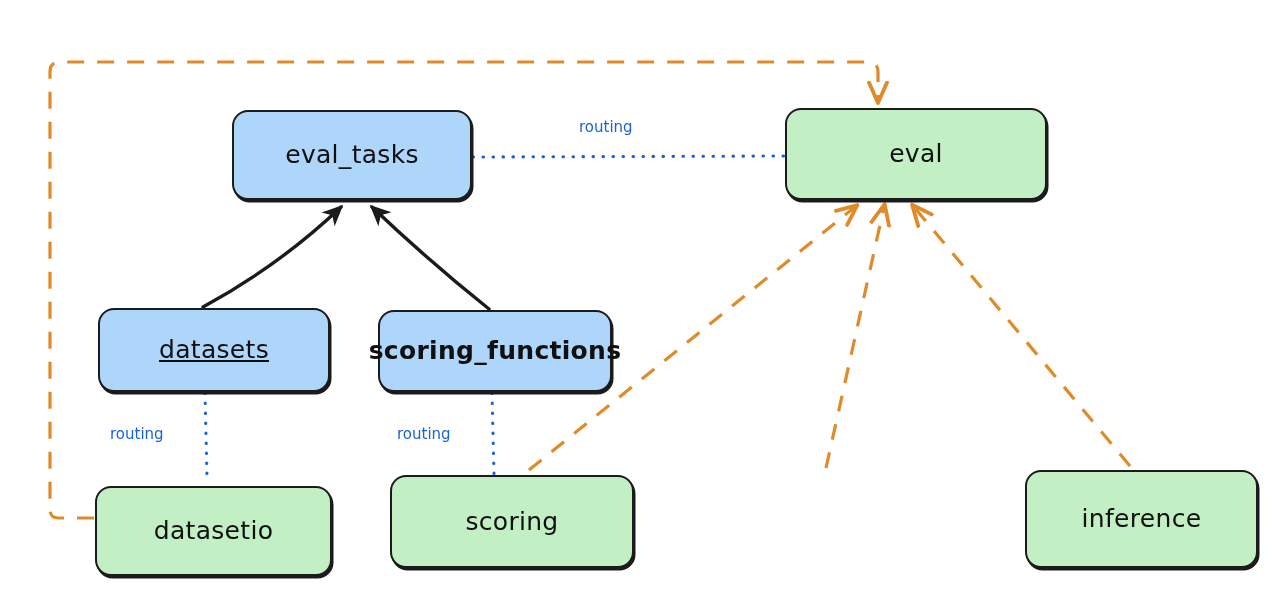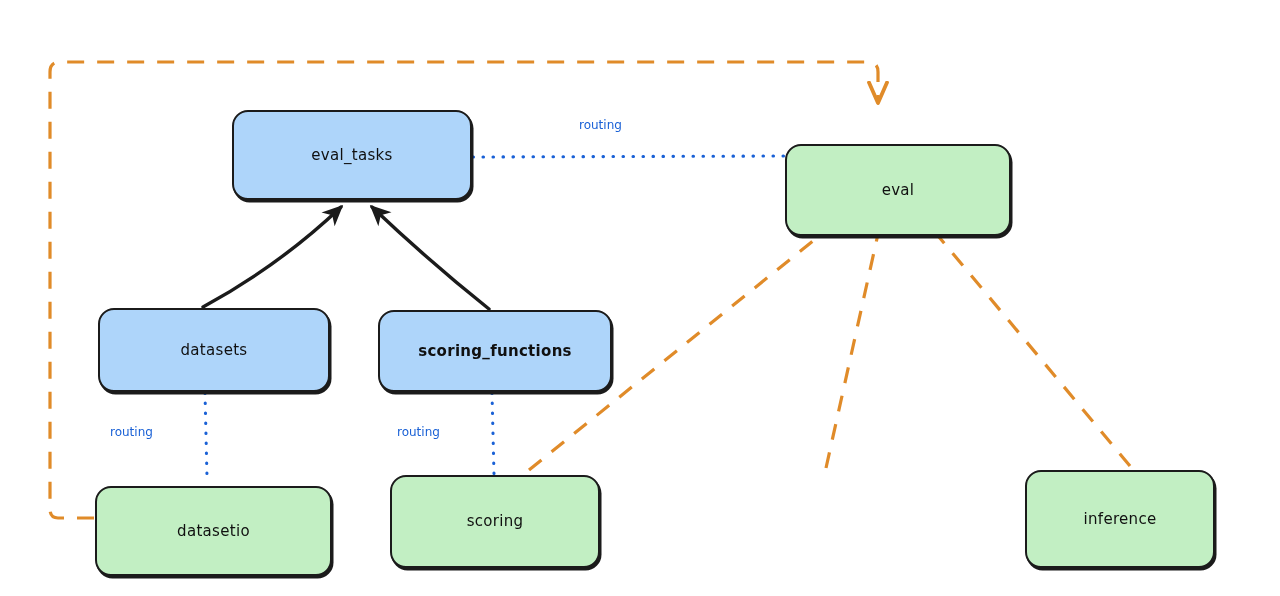--- a/index.html
+++ b/index.html
@@ -29,39 +29,39 @@
   .node {
     position: absolute;
     box-sizing: border-box;
     display: flex;
     align-items: center;
     justify-content: center;
     border: 2.6px solid #1b1b1b;
     border-radius: 16px;
     box-shadow: 1.5px 2.5px 0 0 #1b1b1b;
     font-family: "DejaVu Sans", sans-serif;
-    font-size: 15px;
+    font-size: 25px;
     color: #101010;
     letter-spacing: 0.3px;
     text-align: center;
     padding: 0 8px;
     user-select: none;
   }
   .node.api   { background: #aed5fa; }
   .node.prov  { background: #c2efc3; }
 
   .node-label {
     display: block;
     line-height: 1.1;
   }
 
   .edge-label {
     position: absolute;
     font-family: "DejaVu Sans", sans-serif;
-    font-size: 12px;
+    font-size: 15px;
     color: #1a61d6;
     white-space: nowrap;
     user-select: none;
   }
 </style>
 </head>
 <body>
 
 <div id="canvas">
 
@@ -110,42 +110,42 @@
 
     <g>
       <path d="M 1130 466 L 914 207" fill="none" stroke="#e08b29" stroke-width="3.2" stroke-linecap="butt" stroke-dasharray="16 13" marker-end="url(#arrow-orange)"></path>
     </g>
   </svg>
 
   <div class="node api" style="left:232px; top:110px; width:240px; height:90px;">
     <span class="node-label">eval_tasks</span>
   </div>
 
-  <div class="node prov" style="left:785px; top:108px; width:226px; height:92px;margin-top:36px;">
+  <div class="node prov" style="left:785px; top:108px; width:262px; height:92px;">
     <span class="node-label">eval</span>
   </div>
 
-  <div class="node api" style="left:98px; top:308px; width:232px; height:84px;">
+  <div class="node api" style="left:98px; top:308px; width:232px; height:84px;text-decoration:underline;">
     <span class="node-label">datasets</span>
   </div>
 
   <div class="node api" style="left:378px; top:310px; width:234px; height:82px;font-weight:bold;">
     <span class="node-label">scoring_functions</span>
   </div>
 
   <div class="node prov" style="left:95px; top:478px; width:237px; height:90px;margin-top:8px;">
     <span class="node-label">datasetio</span>
   </div>
 
-  <div class="node prov" style="left:390px; top:475px; width:210px; height:93px;">
+  <div class="node prov" style="left:390px; top:475px; width:244px; height:93px;">
     <span class="node-label">scoring</span>
   </div>
 
 
-  <div class="node prov" style="left:1025px; top:470px; width:190px; height:98px;">
+  <div class="node prov" style="left:1025px; top:470px; width:233px; height:98px;">
     <span class="node-label">inference</span>
   </div>
 
   <div class="edge-label" style="left:579px; top:118px;">routing</div>
 
   <div class="edge-label" style="left:110px; top:425px;">routing</div>
 
   <div class="edge-label" style="left:397px; top:425px;">routing</div>
 
 </div>

